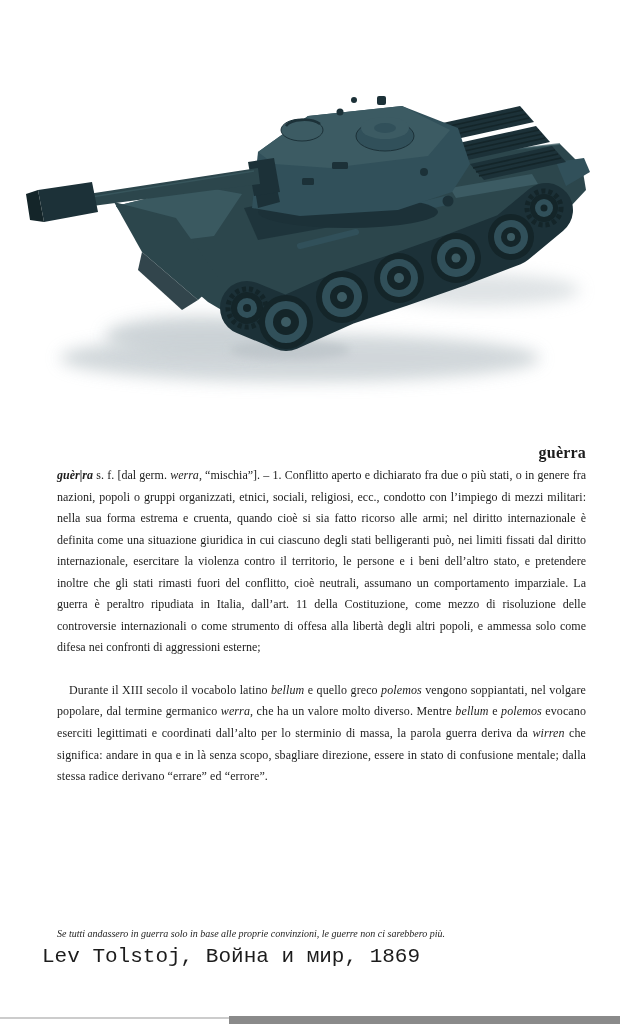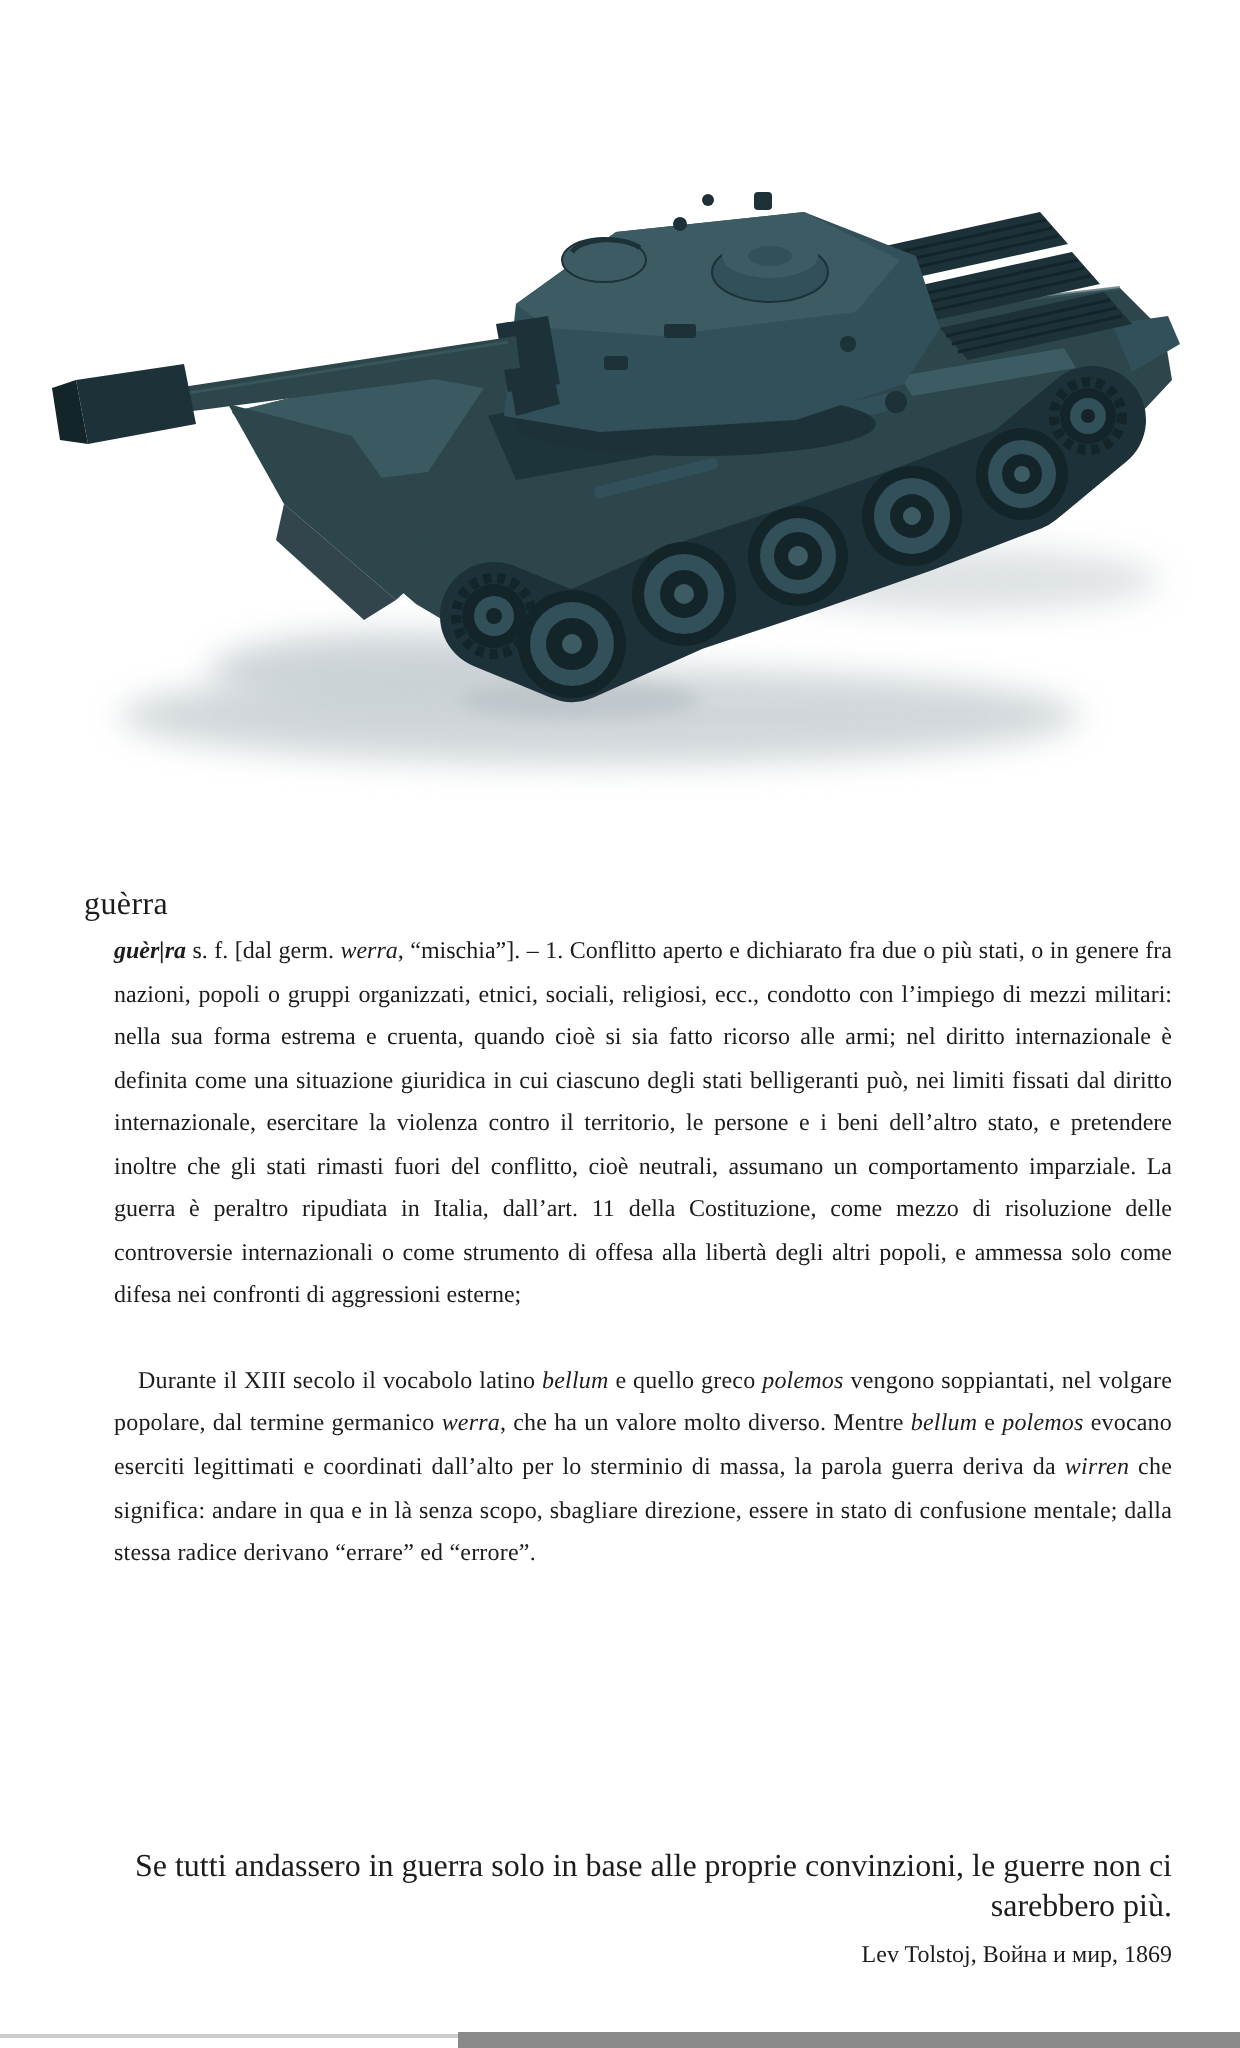--- a/index.html
+++ b/index.html
@@ -36,23 +36,24 @@
   .s-light   { stroke: var(--light); }
 
   
   .entry {
     position: absolute;
     top: 443px; left: 42px; right: 34px;
   }
   .headword {
     margin: 0;
     font-size: 16px;
-    font-weight: normal;
+    font-weight: bold;
     line-height: 20px;
     letter-spacing: 0.2px;
+    text-align: right;
   }
   .def {
     margin: 2px 0 0 15px;
     font-size: 12px;
     line-height: 21.55px;
     text-align: justify;
   }
   .def.etym {
     margin-top: 21px;
     text-indent: 12px;
@@ -63,29 +64,31 @@
   .run-i  { font-style: italic; }
   .run-bi { font-style: italic; font-weight: bold; }
 
   
   .quote-block {
     position: absolute;
     top: 924px; left: 42px; right: 34px;
   }
   .quote {
     margin: 0 0 0 15px;
-    font-size: 16px;
+    font-style: italic;
+    font-size: 10px;
     line-height: 20px;
-    text-align: right;
+    text-align: left;
   }
   .attribution {
     margin: 3px 0 0 0;
-    font-size: 12px;
+    font-size: 21px;
     line-height: 20px;
-    text-align: right;
+    text-align: left;
+    font-family: Liberation Mono, monospace;
   }
 
   
   .footer-line {
     position: absolute;
     left: 0; top: 1017px;
     width: 229px; height: 2px;
     background: var(--thin-line, #cccccc);
   }
   .footer-bar {

